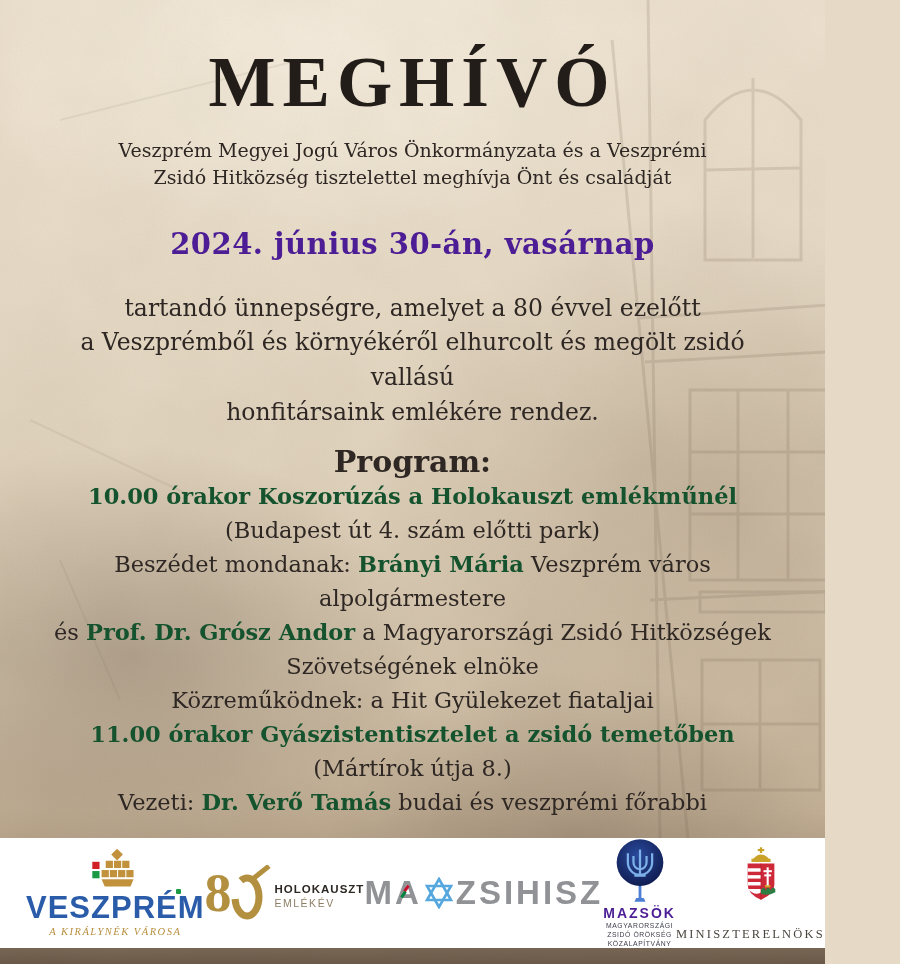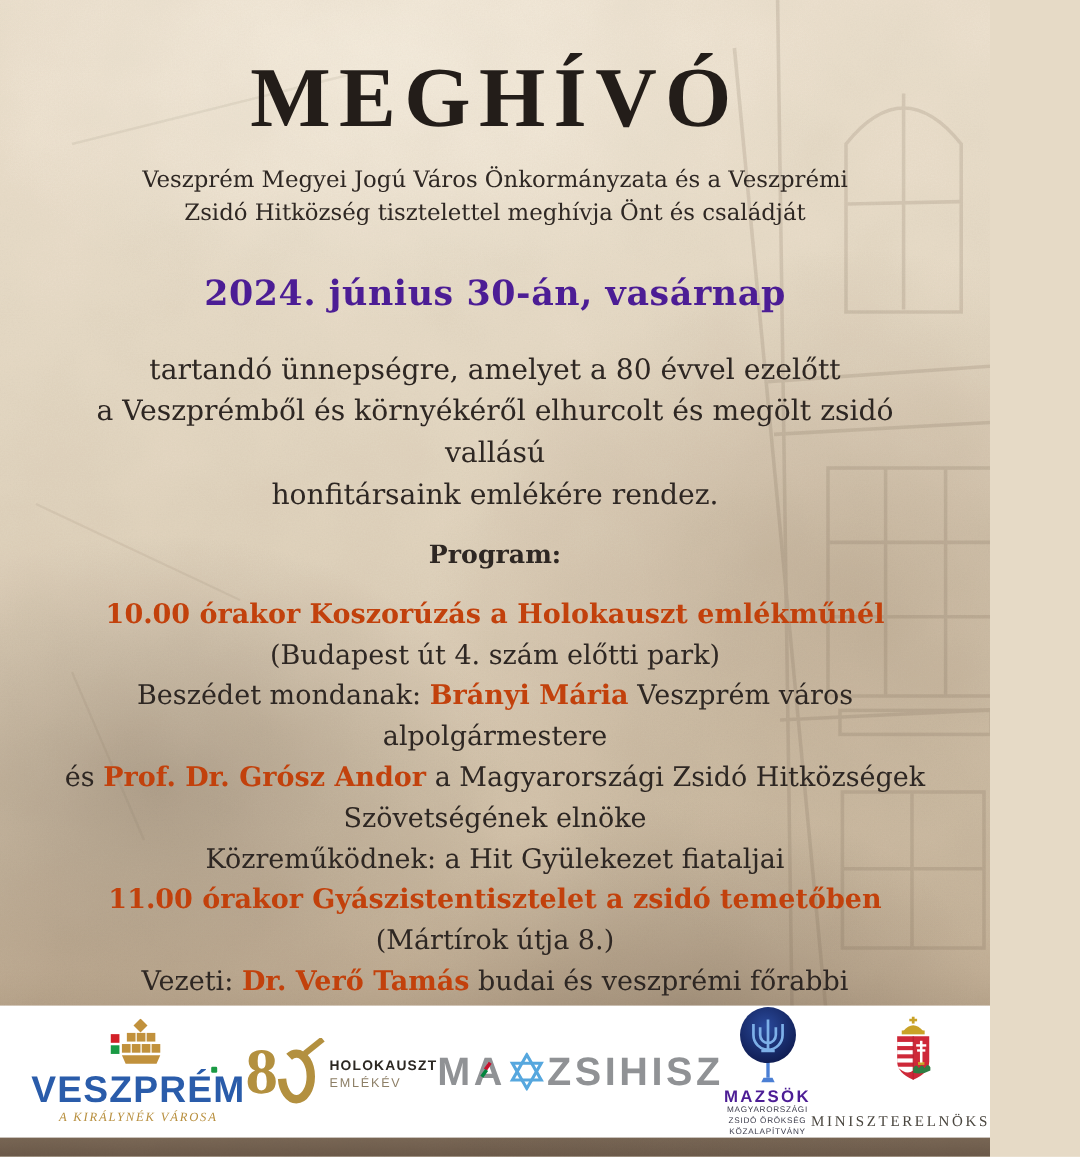--- a/index.html
+++ b/index.html
@@ -19,22 +19,22 @@
   svg.texture{position:absolute;inset:0;mix-blend-mode:multiply;opacity:.55;}
 
   
   .content{position:absolute;left:40px;right:40px;top:0;text-align:center;}
   .title{font-family:"Liberation Serif",serif;font-weight:600;font-size:71px;
     letter-spacing:7px;color:#231d19;margin:42px 0 14px;}
   .intro{font-size:19px;line-height:1.42;margin:0 0 24px;}
   .date{font-size:29px;font-weight:700;letter-spacing:.5px;margin:36px 0 30px;color:#4c1d95;}
   .lead{font-size:23.5px;line-height:1.47;margin:0 0 16px;}
   .prog{font-size:22.5px;line-height:34px;margin:0;}
-  .prog b{font-weight:700;color:#c2410c;}
-  .prog-head{font-weight:700;font-size:21px;line-height:34px;margin:16px;}
+  .prog b{font-weight:700;color:#14532d;}
+  .prog-head{font-weight:700;font-size:30px;line-height:34px;margin:0;}
 
   
   .footer{position:absolute;left:0;right:0;bottom:16px;height:110px;background:#ffffff;
     display:flex;align-items:center;justify-content:space-between;padding:0 26px;box-sizing:border-box;}
   .logo{display:flex;flex-direction:column;align-items:center;justify-content:center;}
 
   
   .veszprem .vz-title{position:relative;font-family:"Liberation Sans",sans-serif;font-weight:700;
     font-size:31px;letter-spacing:1px;color:#2a5caa;line-height:1;margin-top:3px;}
   .veszprem .vz-accent{position:absolute;top:-3px;right:24px;width:5px;height:5px;background:#1a9a44;border-radius:1px;}

